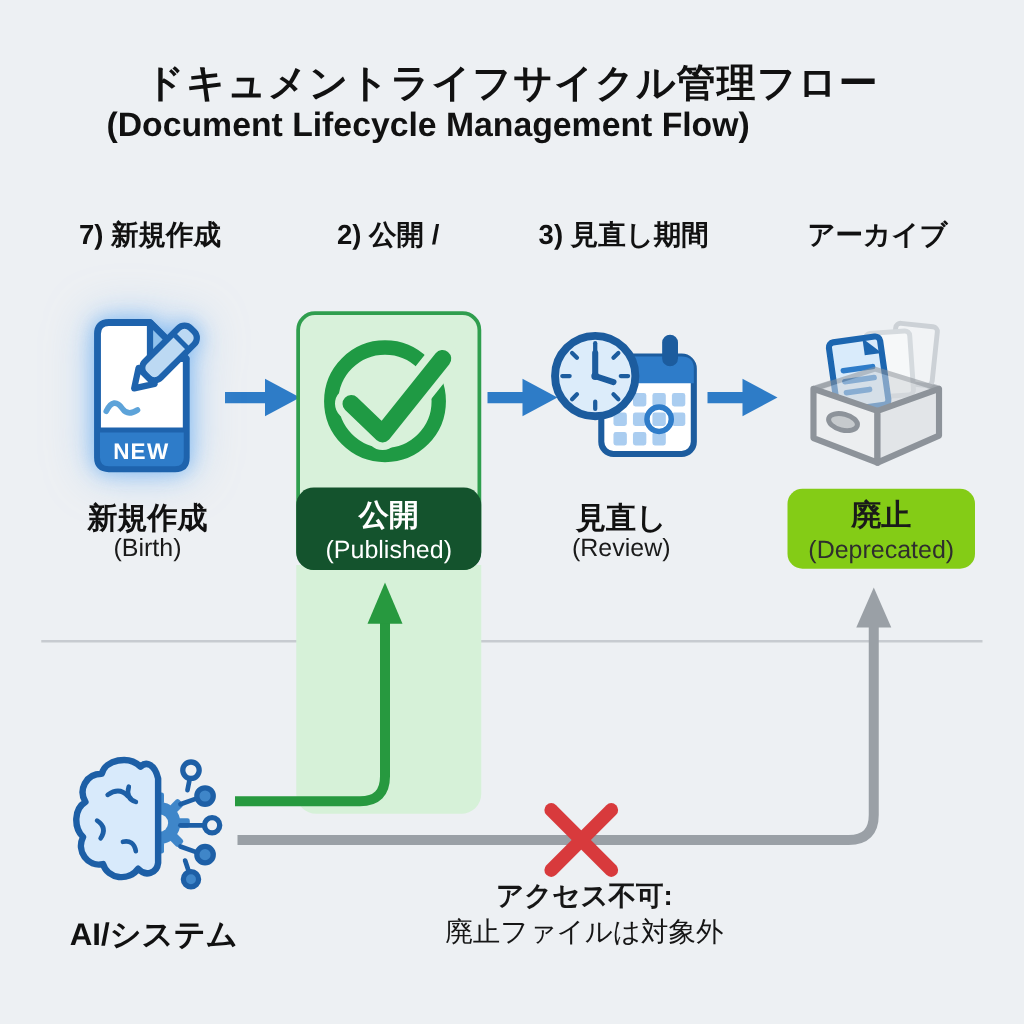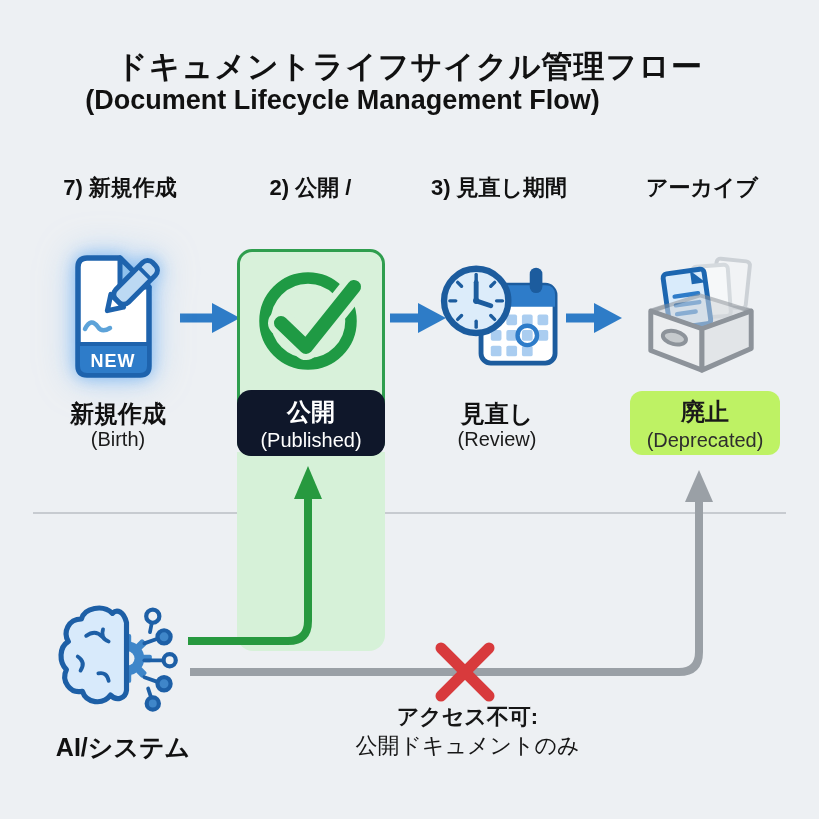--- a/index.html
+++ b/index.html
@@ -14,24 +14,24 @@
   .title-jp{left:0;top:46px;width:819px;font-size:31px;font-weight:bold;letter-spacing:1px;z-index:5;}
   .title-en{left:0;top:85px;width:685px;font-size:27px;font-weight:bold;z-index:5;}
   .stage-header{font-size:22px;font-weight:bold;line-height:26px;z-index:5;}
   .hdr1{left:30px;top:175px;width:180px;}
   .hdr2{left:228px;top:175px;width:165px;}
   .hdr3{left:405px;top:175px;width:188px;}
   .hdr4{left:612px;top:175px;width:180px;}
   .divider{left:33px;top:512px;width:753px;height:2px;background:#c7cbd0;z-index:1;}
   .green-column{left:237px;top:452px;width:148px;height:199px;background:#d6f1d8;border-radius:0 0 16px 16px;z-index:2;}
   .green-box{left:237px;top:249px;width:148px;height:207px;background:#d8f1da;border:3px solid #2f9e4e;border-radius:15px;box-sizing:border-box;z-index:4;}
-  .green-badge{left:237px;top:390px;width:148px;height:66px;background:#0f172a;border-radius:14px;z-index:5;color:#fff;}
+  .green-badge{left:237px;top:390px;width:148px;height:66px;background:#14532d;border-radius:14px;z-index:5;color:#fff;}
   .green-badge .jp{margin-top:6px;font-size:24px;font-weight:bold;}
   .green-badge .en{font-size:20px;margin-top:1px;}
-  .gray-badge{left:630px;top:391px;width:150px;height:64px;background:#bef264;border-radius:12px;z-index:5;}
+  .gray-badge{left:630px;top:391px;width:150px;height:64px;background:#84cc16;border-radius:12px;z-index:5;}
   .gray-badge .jp{margin-top:5px;font-size:24px;font-weight:bold;color:#1a1a1a;}
   .gray-badge .en{font-size:20px;margin-top:1px;color:#2e2e2e;}
   .stage-label-jp{font-size:24px;font-weight:bold;z-index:5;}
   .stage-label-en{font-size:20px;z-index:5;color:#1a1a1a;}
   .lbl1{left:38px;width:160px;}
   .lbl3{left:417px;width:160px;}
   .row-jp{top:398px;}
   .row-en{top:428px;}
   .access-ok{left:310px;top:529px;width:240px;height:72px;background:#b6f2b0;border-radius:14px;z-index:2;padding:7px 0 0 17px;box-sizing:border-box;font-size:22px;line-height:28px;color:#161616;}
   .access-ok .b{font-weight:bold;}
@@ -81,21 +81,21 @@
     <div class="en">(Deprecated)</div>
   </div>
 
   <div class="abs ctr stage-label-jp lbl1 row-jp">新規作成</div>
   <div class="abs ctr stage-label-en lbl1 row-en">(Birth)</div>
   <div class="abs ctr stage-label-jp lbl3 row-jp">見直し</div>
   <div class="abs ctr stage-label-en lbl3 row-en">(Review)</div>
 
   <div class="abs ctr access-ng">
     <div class="b">アクセス不可:</div>
-    <div>公開ドキュメントのみ</div>
+    <div>廃止ファイルは対象外</div>
   </div>
 
   <div class="abs ctr actor-label">AI/システム</div>
 
   <svg class="abs icon-doc" width="92" height="130" viewBox="0 0 92 130">
     <path d="M17 6 H50 L79 35 V114 Q79 123 70 123 H17 Q8 123 8 114 V15 Q8 6 17 6 Z" fill="#ffffff" stroke="#1e63ad" stroke-width="5.5" stroke-linejoin="round"></path>
     <path d="M50 6 V35 H79 Z" fill="#8fc1ec" stroke="#1e63ad" stroke-width="5" stroke-linejoin="round"></path>
     <path d="M8 92 H79 V114 Q79 123 70 123 H17 Q8 123 8 114 Z" fill="#2e7cc9" stroke="#1e63ad" stroke-width="4" stroke-linejoin="round"></path>
     <path d="M15 77 q6 -12 13 -2 q4 6 12 1" fill="none" stroke="#5da3d9" stroke-width="4.5" stroke-linecap="round"></path>
     <g transform="translate(84,12) rotate(135)">

